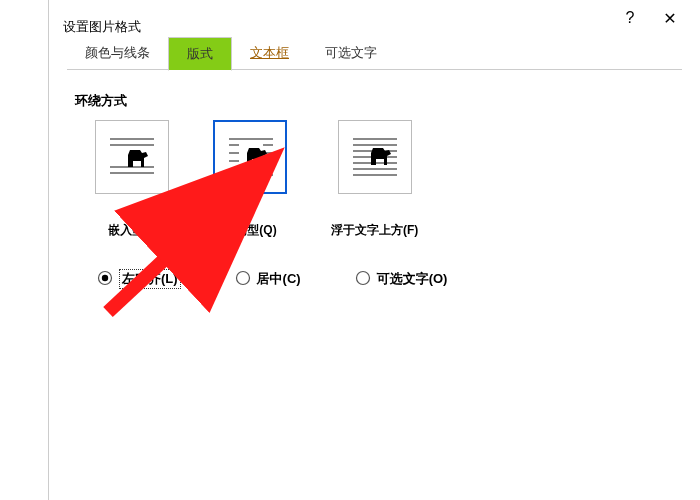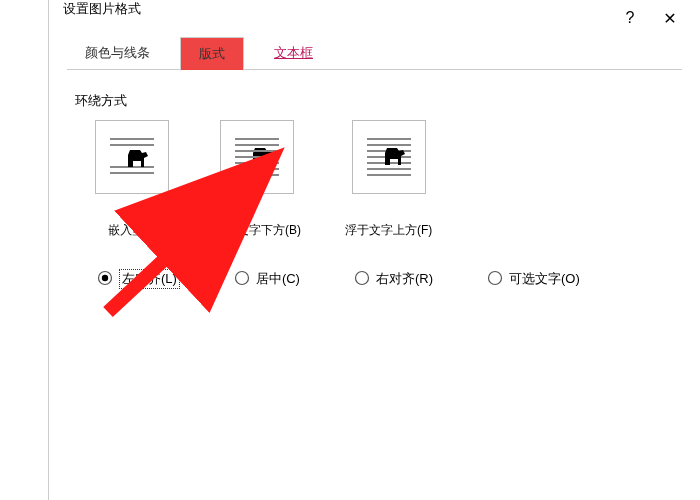--- a/index.html
+++ b/index.html
@@ -19,59 +19,59 @@
     left: 48px;
     top: 0;
     width: 652px;
     height: 500px;
     border-left: 1px solid #ccc;
     background: #fff;
   }
   .titlebar {
     height: 36px;
     display: flex;
-    align-items: flex-start;
+    align-items: flex-end;
     padding: 0 10px 0 14px;
     font-size: 13px;
   }
   .titlebar .title { flex: 1; }
   .titlebar .ctl {
     width: 40px;
     height: 36px;
     display: flex;
     align-items: center;
     justify-content: center;
     font-size: 16px;
   }
   .tabs {
     display: flex;
     border-bottom: 1px solid #ccc;
     margin: 0 18px;
     height: 34px;
-    gap: 12px;
+    gap: 0;
   }
   .tab {
     padding: 0 18px;
     line-height: 33px;
     height: 34px;
     text-align: center;
     color: #333;
     cursor: default;
   }
   .tab.active {
     border: 1px solid #ccc;
     border-bottom: 1px solid #fff;
-    background: #ef4444;
+    background: #84cc16;
     position: relative;
     top: 1px;
     height: 34px;
     line-height: 31px;
   }
-  .tab.disabled { color: #be185d; text-decoration: underline; }
-  .content { padding: 16px 26px; }
+  .tab.disabled { color: #a16207; text-decoration: underline; }
+  .content { padding: 16px 26px; font-weight: bold; }
   .group-label { margin: 6px 0 10px 0; }
   .wrap-row {
     display: flex;
     gap: 44px;
     margin-left: 20px;
     margin-bottom: 30px;
   }
   .wrap-item {
     display: flex;
     flex-direction: column;
@@ -127,20 +127,21 @@
   <div class="titlebar">
     <div class="title">设置图片格式</div>
     <div class="ctl">?</div>
     <div class="ctl">✕</div>
   </div>
 
   <div class="tabs" id="tabs">
       <div class="tab">颜色与线条</div>
       <div class="tab active">版式</div>
       <div class="tab disabled">文本框</div>
+      <div class="tab">可选文字</div>
     </div>
 
   <div class="content">
 
     <div class="group-label">环绕方式</div>
 
     <div class="wrap-row" id="wrap-row">
         <div class="wrap-item">
           <div class="wrap-box">
             <svg width="52" height="52">
@@ -151,37 +152,39 @@
                 <line x1="4" y1="42" x2="48" y2="42"></line>
               </g>
               <g transform="translate(10,6)">
                 <path d="M14 30 h3 v-6 h8 v6 h3 v-9 l4 -2 l-2 -4 l-4 1 l-2 -3 h-10 l-2 5 v12 z" fill="#000"></path>
               </g>
             </svg>
           </div>
           <div class="wrap-caption">嵌入型(I)</div>
         </div>
         <div class="wrap-item">
-          <div class="wrap-box">
+          <div class="wrap-box selected">
             <svg width="52" height="52">
+              <g stroke="#888" stroke-width="2">
+                <line x1="4" y1="8" x2="48" y2="8"></line>
+                <line x1="4" y1="14" x2="14" y2="14"></line>
+                <line x1="38" y1="14" x2="48" y2="14"></line>
+                <line x1="4" y1="22" x2="14" y2="22"></line>
+                <line x1="38" y1="22" x2="48" y2="22"></line>
+                <line x1="4" y1="30" x2="14" y2="30"></line>
+                <line x1="38" y1="30" x2="48" y2="30"></line>
+                <line x1="4" y1="38" x2="48" y2="38"></line>
+                <line x1="4" y1="44" x2="48" y2="44"></line>
+              </g>
               <g transform="translate(10,4)">
                 <path d="M14 30 h3 v-6 h8 v6 h3 v-9 l4 -2 l-2 -4 l-4 1 l-2 -3 h-10 l-2 5 v12 z" fill="#000"></path>
               </g>
-              <g stroke="#888" stroke-width="2">
-                <line x1="4" y1="8" x2="48" y2="8"></line>
-                <line x1="4" y1="14" x2="48" y2="14"></line>
-                <line x1="4" y1="20" x2="48" y2="20"></line>
-                <line x1="4" y1="26" x2="48" y2="26"></line>
-                <line x1="4" y1="32" x2="48" y2="32"></line>
-                <line x1="4" y1="38" x2="48" y2="38"></line>
-                <line x1="4" y1="44" x2="48" y2="44"></line>
-              </g>
             </svg>
           </div>
-          <div class="wrap-caption">衬于文字下方(B)</div>
+          <div class="wrap-caption">四周型(Q)</div>
         </div>
         <div class="wrap-item">
           <div class="wrap-box">
             <svg width="52" height="52">
               <g stroke="#888" stroke-width="2">
                 <line x1="4" y1="8" x2="48" y2="8"></line>
                 <line x1="4" y1="14" x2="48" y2="14"></line>
                 <line x1="4" y1="20" x2="48" y2="20"></line>
                 <line x1="4" y1="26" x2="48" y2="26"></line>
                 <line x1="4" y1="32" x2="48" y2="32"></line>
@@ -209,26 +212,20 @@
         <div class="radio">
           <span><svg width="16" height="16">
               <circle cx="8" cy="8" r="6.5" fill="#fff" stroke="#555" stroke-width="1.2"></circle>
             </svg></span>
           <span>居中(C)</span>
         </div>
         <div class="radio">
           <span><svg width="16" height="16">
               <circle cx="8" cy="8" r="6.5" fill="#fff" stroke="#555" stroke-width="1.2"></circle>
             </svg></span>
-          <span>右对齐(R)</span>
-        </div>
-        <div class="radio">
-          <span><svg width="16" height="16">
-              <circle cx="8" cy="8" r="6.5" fill="#fff" stroke="#555" stroke-width="1.2"></circle>
-            </svg></span>
           <span>可选文字(O)</span>
         </div>
       </div>
 
   </div>
 </div>
 
 <svg class="arrow-overlay" viewBox="0 0 700 500">
   <defs>
     <marker id="ahead" markerWidth="12" markerHeight="12" refX="9" refY="5" orient="auto">

